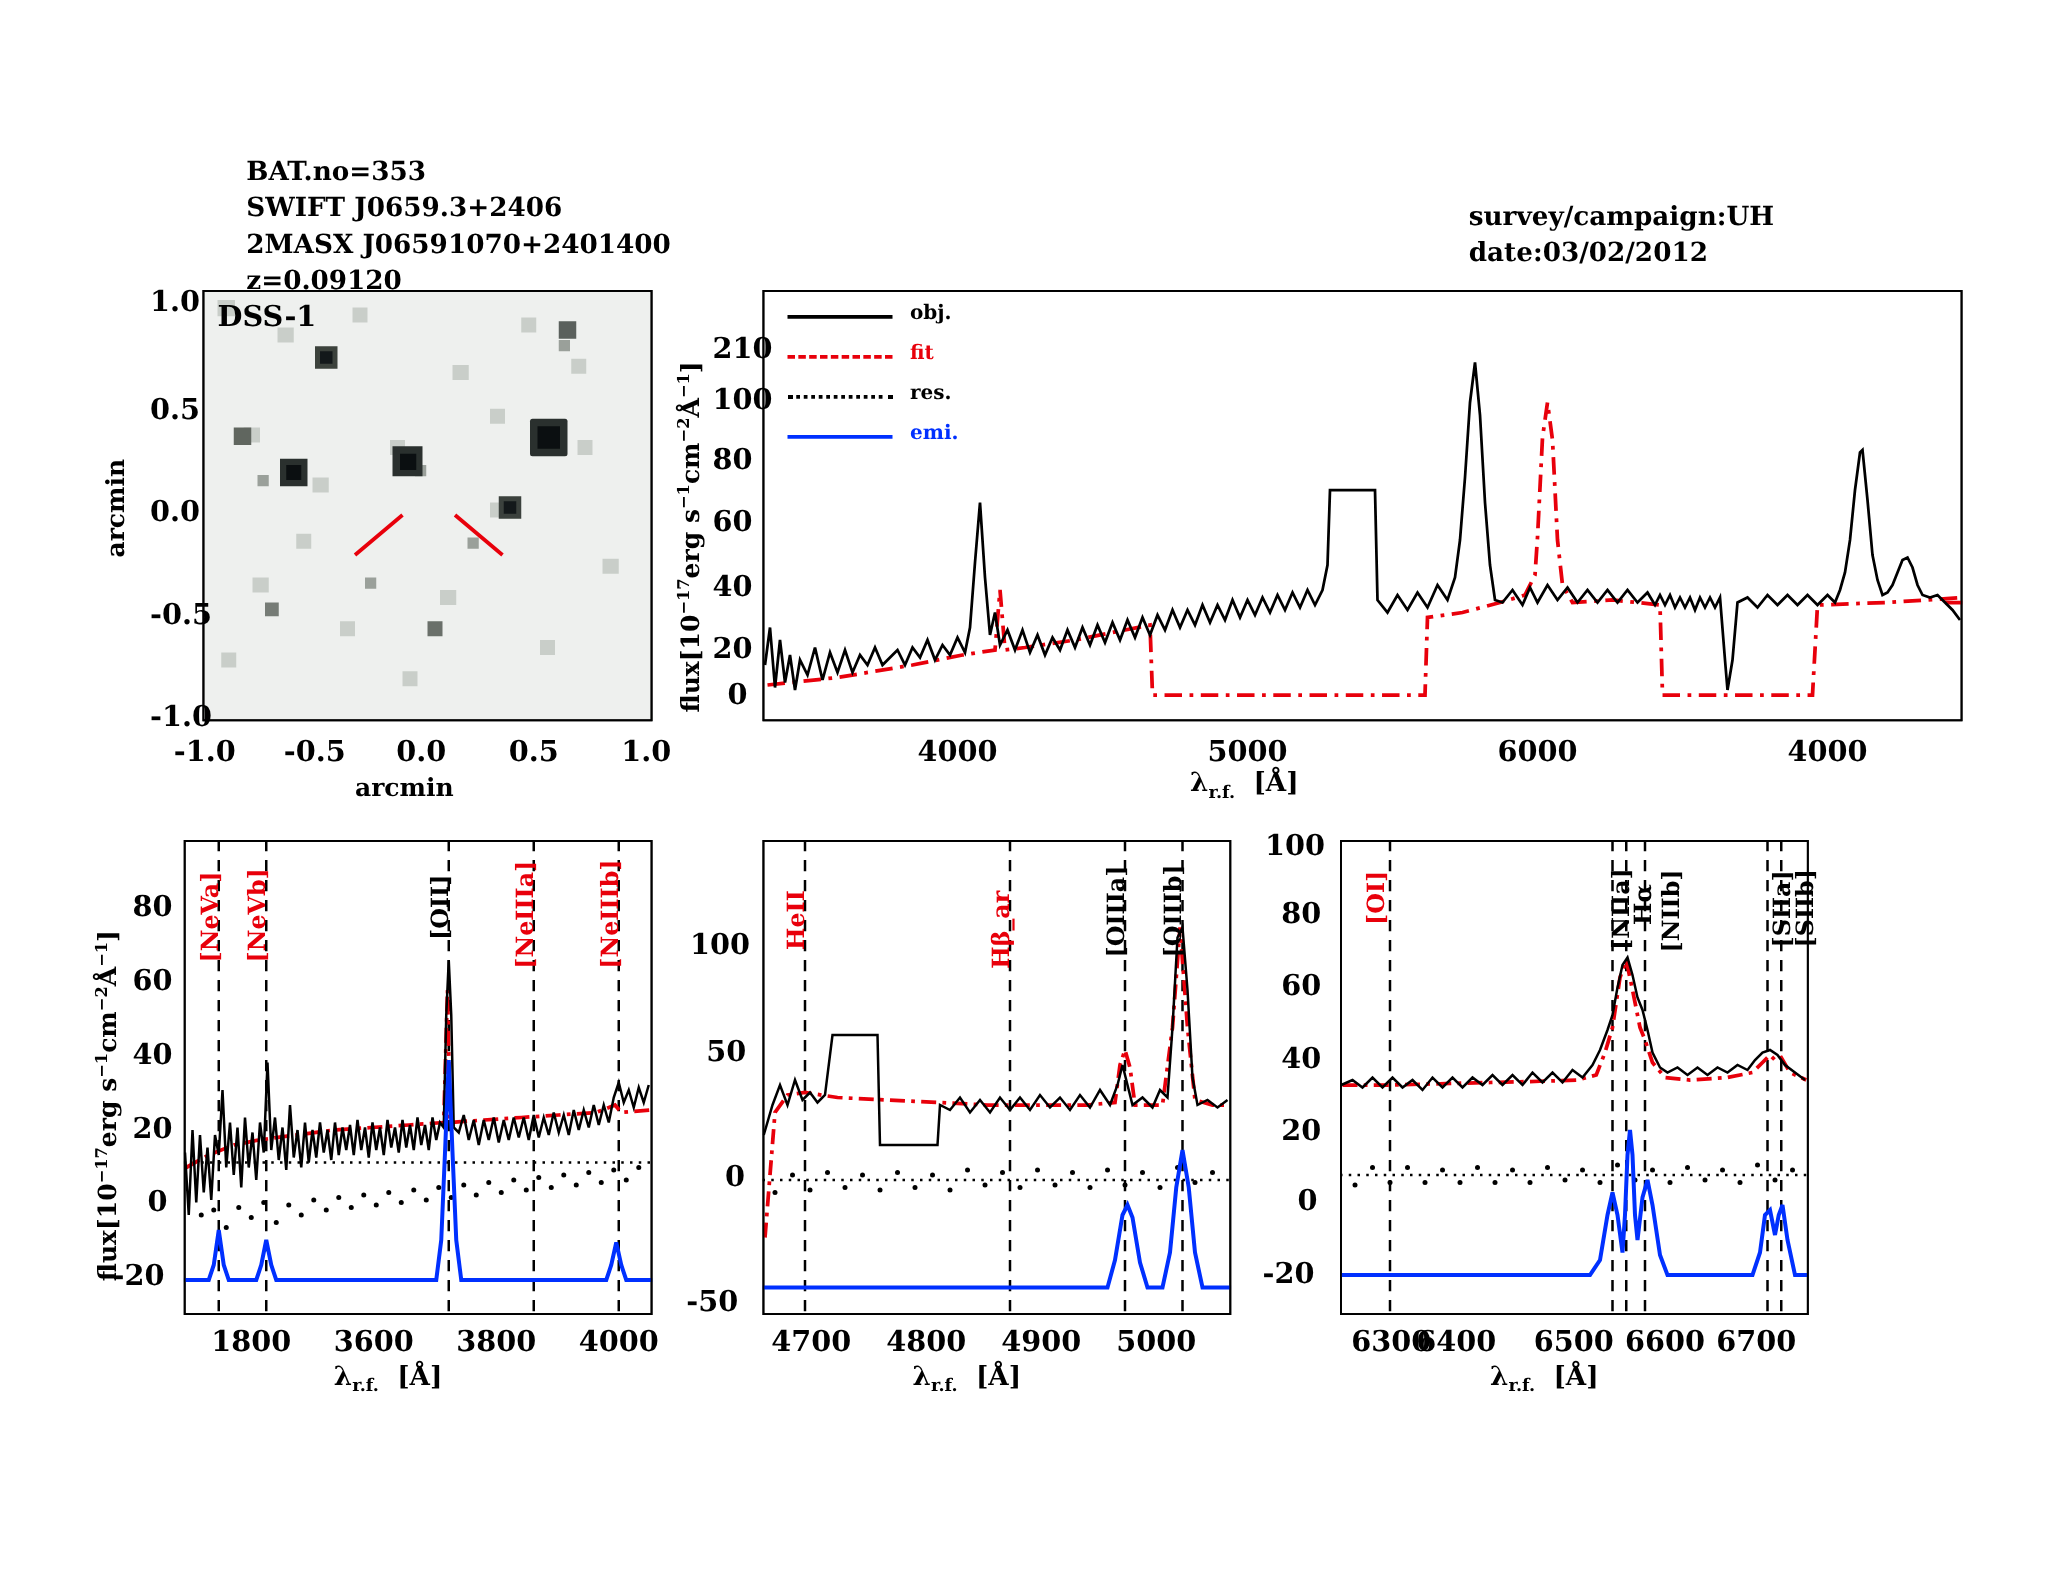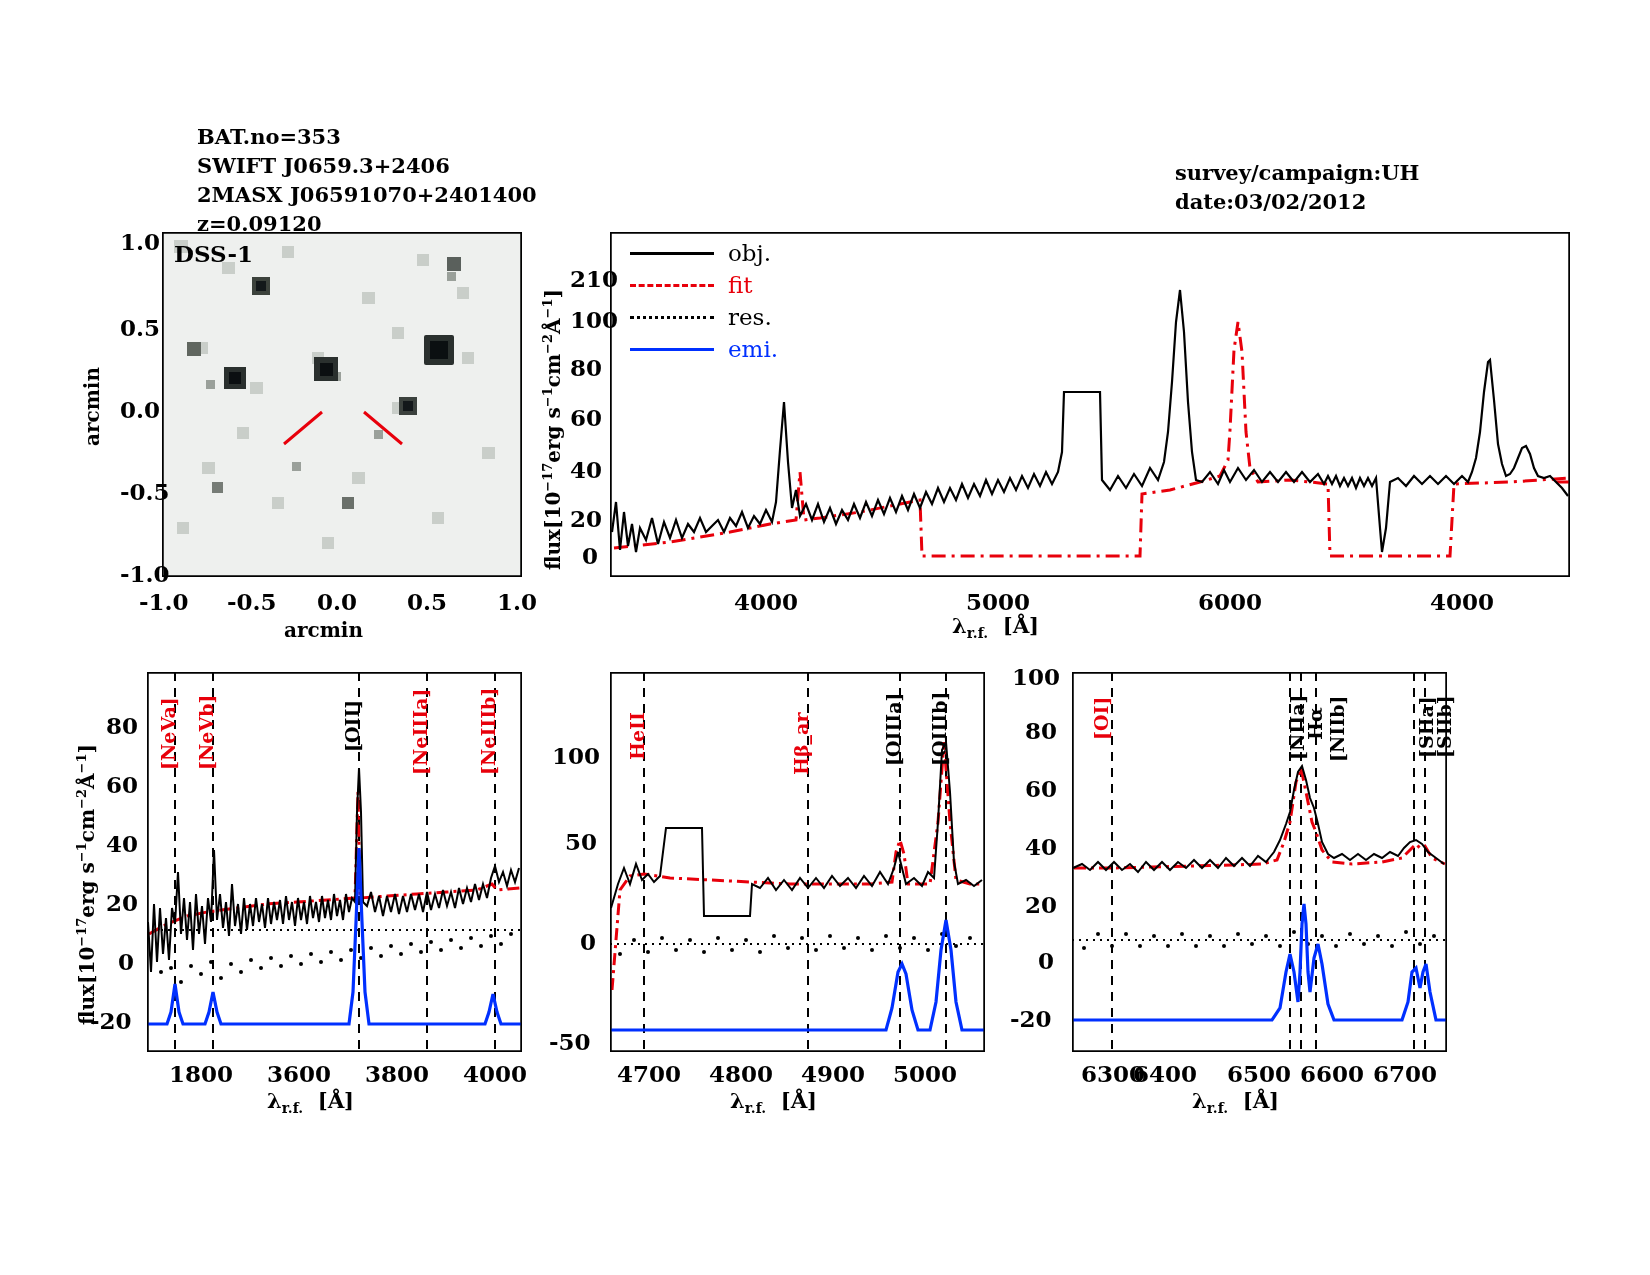--- a/index.html
+++ b/index.html
@@ -10,21 +10,21 @@
   #hdr-left{left:185px;top:122px;}
   #hdr-right{left:1163px;top:158px;}
 
   .panel{position:absolute;box-sizing:border-box;}
 
   .axlabel{position:absolute;font-weight:bold;font-size:20px;white-space:nowrap;}
   .ytitle{position:absolute;font-weight:bold;font-size:20px;white-space:nowrap;transform-origin:0 0;}
   .tick{position:absolute;font-size:23px;font-weight:bold;white-space:nowrap;}
 
   .legline{position:absolute;height:0;border-top-width:3px;border-top-style:solid;}
-  .legtxt{position:absolute;font-weight:normal;font-size:23px;white-space:nowrap;}
+  .legtxt{position:absolute;font-weight:bold;font-size:16px;white-space:nowrap;}
   .linelabel{position:absolute;font-weight:bold;font-size:19px;white-space:nowrap;transform-origin:0 0;transform:rotate(-90deg);}
   .red{color:#e8000b;}
   .blk{color:#000;}
 
   .dsslabel{position:absolute;font-weight:bold;font-size:23px;}
 
   svg{display:block;}
 </style>
 </head>
 <body>

